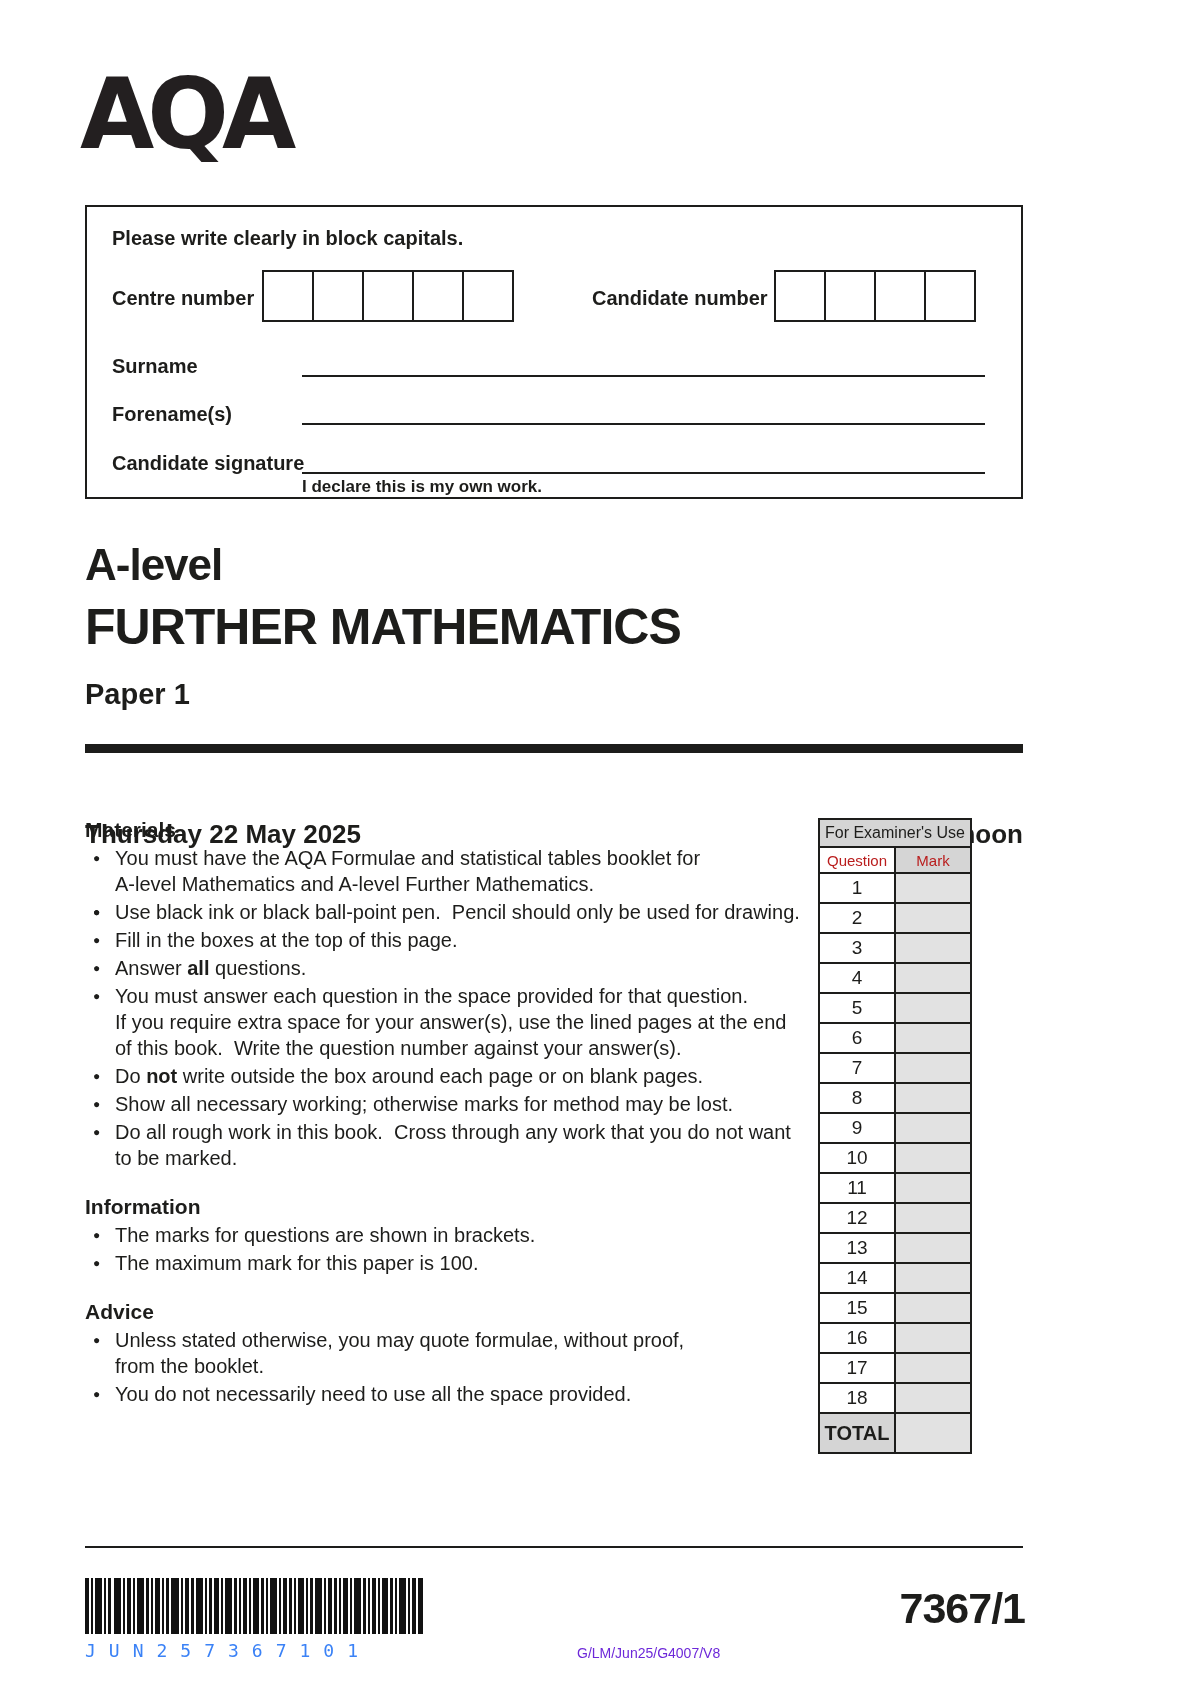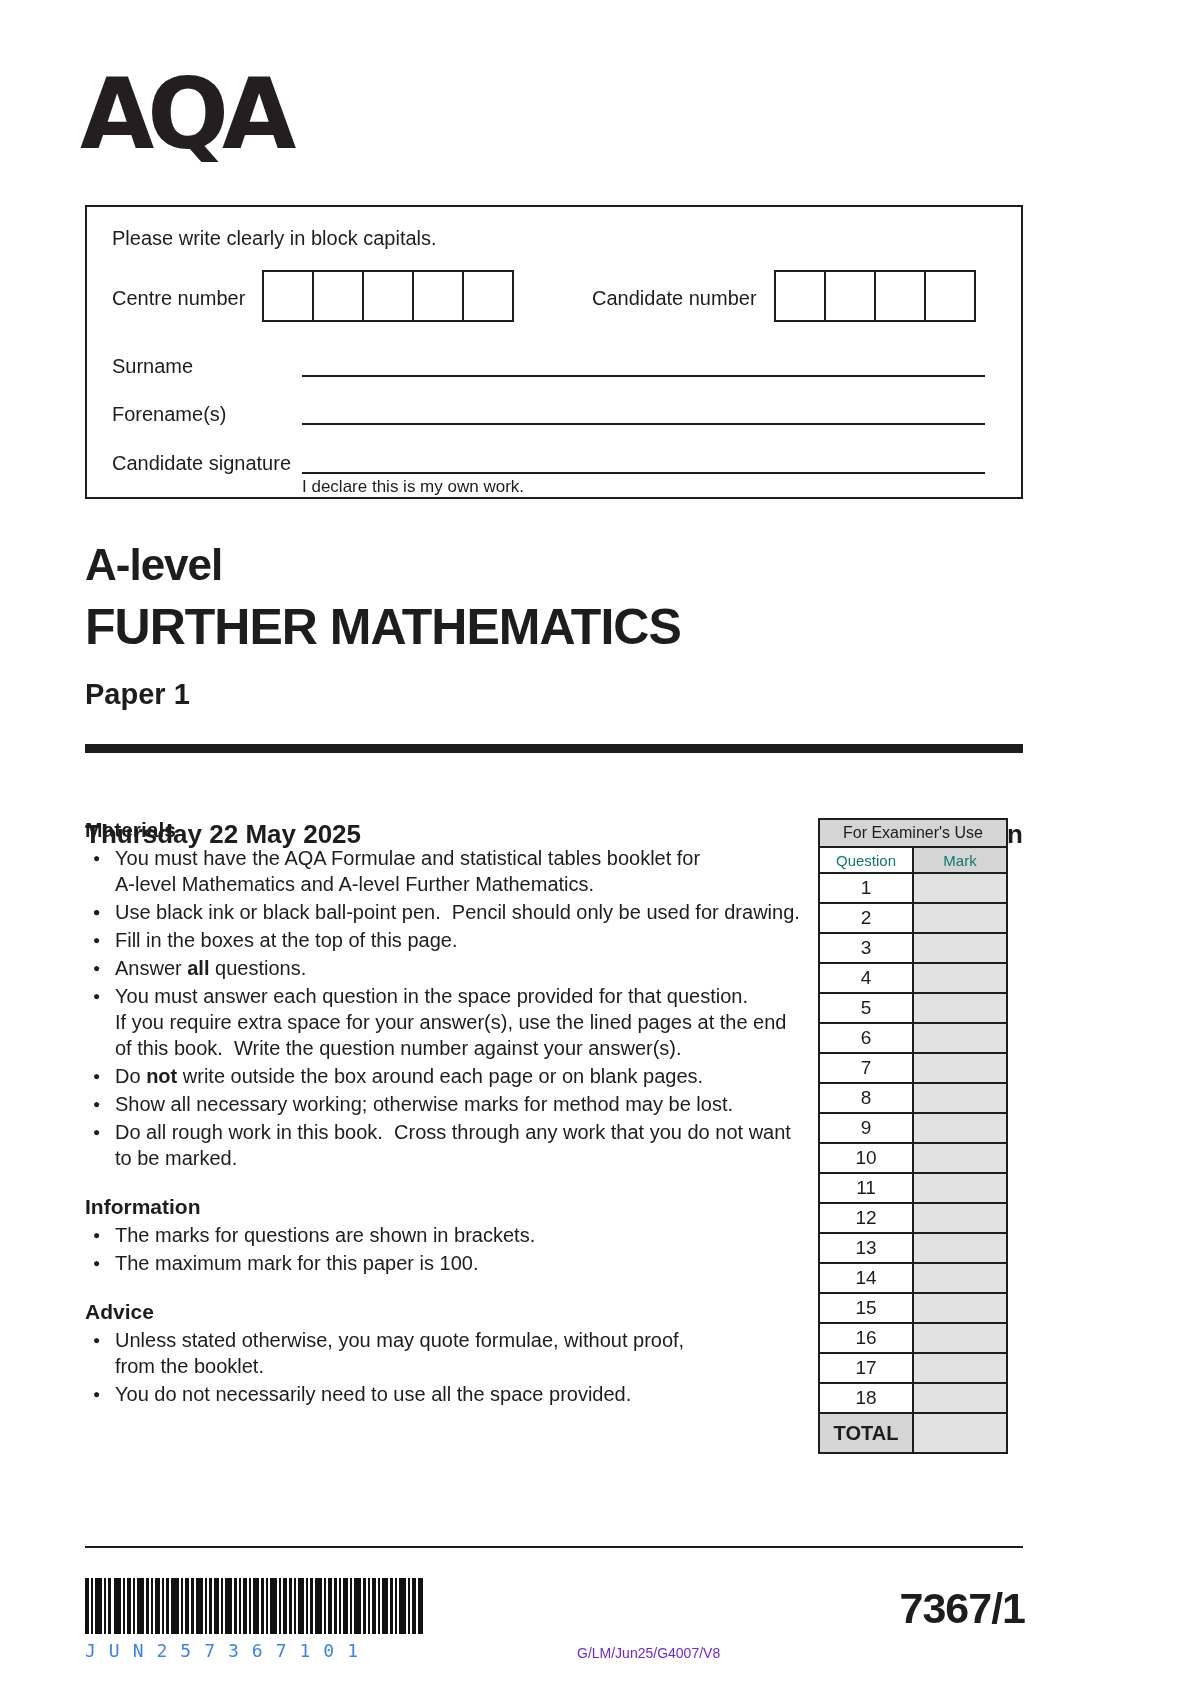--- a/index.html
+++ b/index.html
@@ -16,20 +16,21 @@
     position:absolute; left:80px; top:58px;
     font-family:"DejaVu Sans", sans-serif;
     font-weight:900; font-size:96px; letter-spacing:-7px;
     color:#231f20; transform:scaleY(1.02);
   }
 
   
   .cand-box {
     position:absolute; left:85px; top:205px; width:938px; height:294px;
     border:2px solid #1d1d1b;
+    font-weight:bold;
   }
   .cb-instruction { position:absolute; left:25px; top:20px; font-size:20px; }
   .cb-label { font-size:20px; }
   .centre-label { position:absolute; left:25px; top:80px; }
   .centre-boxes { position:absolute; left:175px; top:63px; display:flex; }
   .cand-label   { position:absolute; left:505px; top:80px; }
   .cand-boxes   { position:absolute; left:687px; top:63px; display:flex; }
   .sq { width:52px; height:52px; border:2px solid #1d1d1b; background:#fff; }
   .sq + .sq { margin-left:-2px; }
   .name-row { position:absolute; left:25px; font-size:20px; }
@@ -65,28 +66,28 @@
   .left-col { width:733px; padding-right:15px; }
   .section-heading { font-size:21px; font-weight:700; margin:0 0 3px 0; }
   .section-gap { margin-top:24px; }
   ul.bullets { list-style:none; margin:0 0 2px 0; padding:0; font-size:20px; line-height:26px; }
   ul.bullets li { position:relative; padding-left:30px; margin-bottom:2px; }
   .dot { position:absolute; left:8px; top:0; font-size:12px; line-height:26px; }
   .bt { white-space:pre-wrap; }
 
   
   .right-col { width:190px; }
-  table.exam { width:190px; border-collapse:collapse; table-layout:fixed; }
+  table.exam { width:154px; border-collapse:collapse; table-layout:fixed; }
   table.exam th, table.exam td {
     border:2px solid #1d1d1b; text-align:center; padding:0;
   }
   .exam-title th {
     background:#d5d5d5; font-weight:400; font-size:16px; height:28px; color:#1d1d1b;
   }
-  .exam-colhead td { font-size:15px; height:26px; color:#0f766e; }
+  .exam-colhead td { font-size:15px; height:26px; color:#b91c1c; }
   .col-q { width:97px; background:#ffffff; }
   .col-m { width:93px; background:#d5d5d5; }
   .exam-row td { height:30px; }
   .q-cell { background:#ffffff; font-size:19px; }
   .m-cell { background:#e2e2e2; }
   .exam-total td { height:40px; border-width:3px; }
   .total-label { background:#d5d5d5; font-weight:700; font-size:20px; }
   .total-mark { background:#e2e2e2; }
 
   

